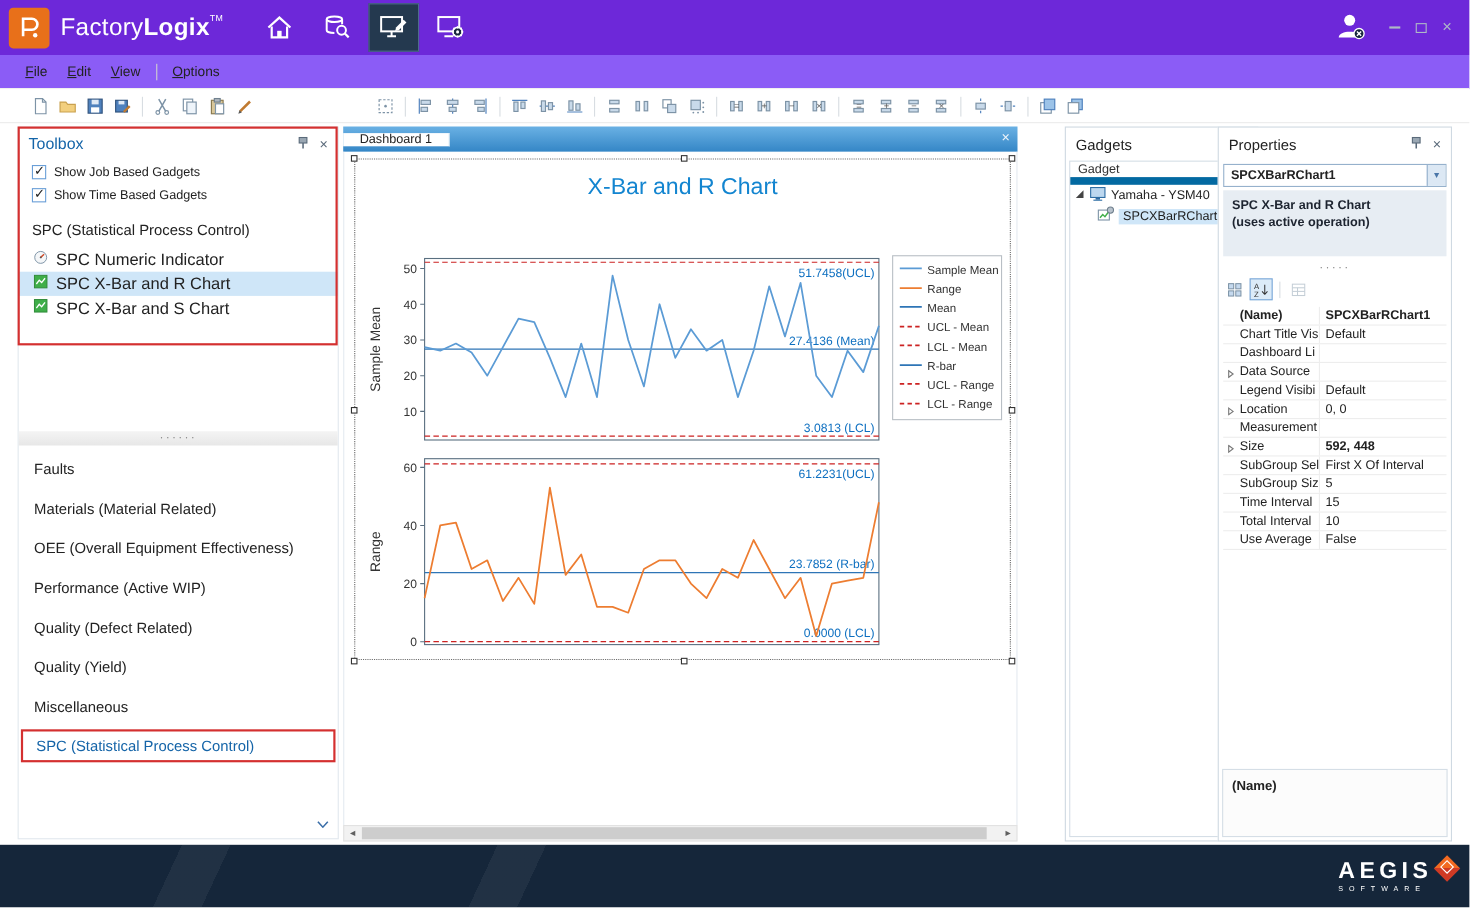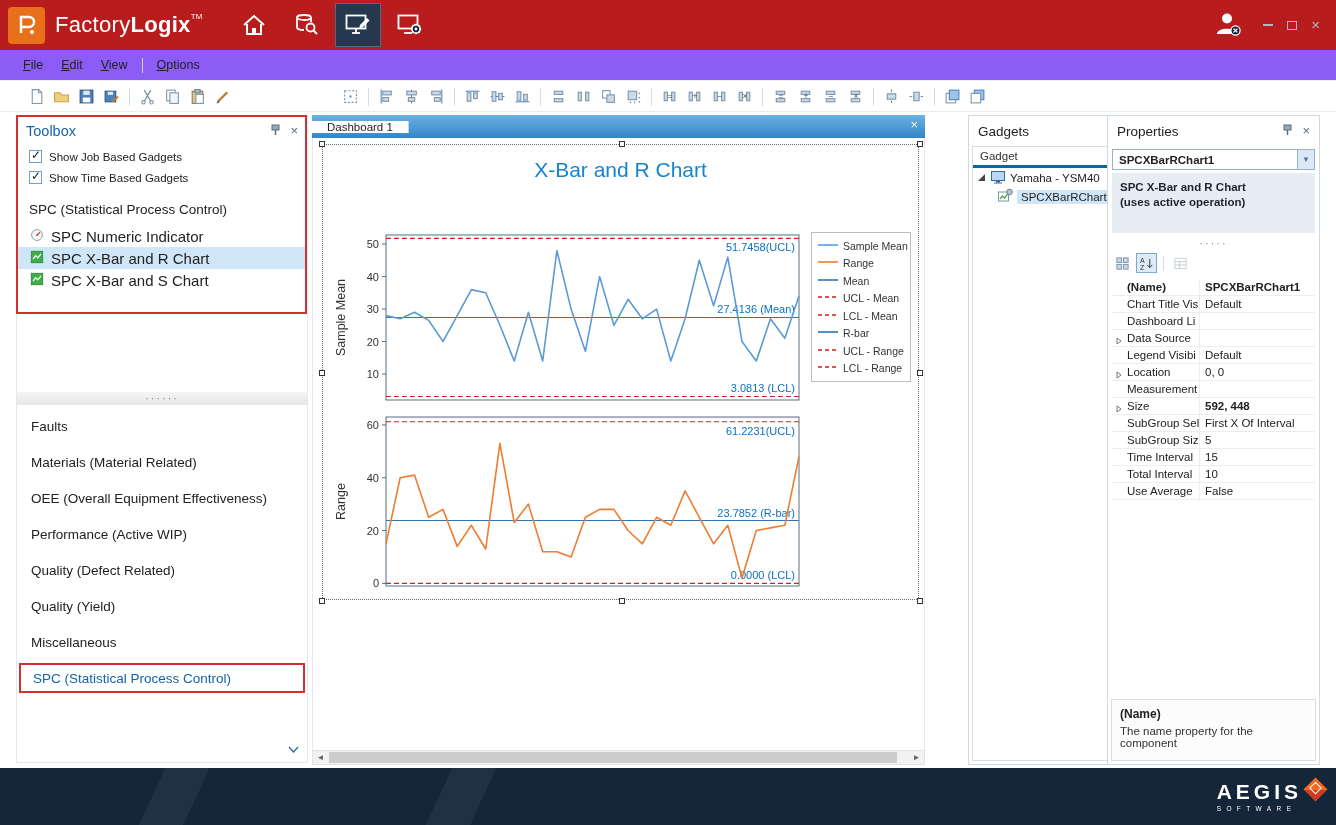--- a/index.html
+++ b/index.html
@@ -1,20 +1,20 @@
 <!DOCTYPE html>
 <html><head>
 <meta charset="utf-8">
 <style>
   * { box-sizing: border-box; margin: 0; padding: 0; }
   html,body { width:1336px; height:825px; overflow:hidden; }
   body { position:relative; background:#fff; font-family:"Liberation Sans",sans-serif; font-size:12px; color:#222; }
 
   
-  #titlebar { position:absolute; left:0; top:0; width:1336px; height:50px; background:#b91c1c; display:flex; align-items:center; }
+  #titlebar { position:absolute; left:0; top:0; width:1336px; height:50px; background:#6d28d9; display:flex; align-items:center; }
   .logo-box { width:37px; height:37px; margin-left:8px; background:#e8701a; border-radius:4px; display:flex; align-items:center; justify-content:center; }
   .brand { margin-left:10px; font-size:22px; color:#fff; letter-spacing:.3px; white-space:nowrap; }
   .brand .factory { font-weight:400; }
   .brand .logix { font-weight:700; }
   .brand sup { font-size:8px; vertical-align:top; }
   .nav { display:flex; margin-left:28px; align-items:center; height:100%; gap:6px; }
   .nav-item { width:46px; height:44px; display:flex; align-items:center; justify-content:center; border:1px solid transparent; }
   .nav-item.active { background:#24394f; border:1px solid #4e6b8e; }
   .tb-right { margin-left:auto; display:flex; align-items:center; gap:20px; margin-right:16px; }
   .win-controls { display:flex; align-items:center; gap:14px; }
@@ -69,21 +69,21 @@
   #chart2 { position:absolute; left:18px; top:272px; width:500px; height:186px; }
   #legend { position:absolute; left:498px; top:94px; width:100px; background:#fff; border:1px solid #b9bfc5; padding:4px 5px; list-style:none; }
   #legend li { display:flex; align-items:center; gap:4px; height:17.5px; font-size:10.5px; color:#333; white-space:nowrap; }
   #hscroll { position:absolute; top:635px; left:0; width:613px; height:15px; background:#f2f2f2; border:1px solid #e2e2e2; }
   .scroll-arrow { position:absolute; top:0; width:15px; height:13px; display:flex; align-items:center; justify-content:center; color:#606060; font-size:8px; }
   #scroll-thumb { position:absolute; left:16px; top:1px; width:568px; height:11px; background:#cdcdcd; }
 
   
   #gadgets-panel { position:absolute; left:929px; top:115px; width:176px; height:650px; background:#fff; border:1px solid #cfd9e2;margin-left:39px; }
   #gadgets-inner { position:absolute; left:3px; right:3px; top:30px; bottom:3px; border:1px solid #d5dee6; }
-  .col-header { height:21px; display:flex; align-items:center; padding-left:7px; font-size:11.5px; border-bottom:3px solid #0369a1; color:#333; }
+  .col-header { height:21px; display:flex; align-items:center; padding-left:7px; font-size:11.5px; border-bottom:7px solid #0369a1; color:#333; }
   .tree-row { height:19px; display:flex; align-items:center; gap:4px; font-size:11.5px; white-space:nowrap; }
   .tree-row.selected .tree-label { background:#cfe6f8; padding:1px 4px; }
   .tree-indent0 { padding-left:4px; }
   .tree-indent1 { padding-left:24px; }
 
   
   #props-panel { position:absolute; left:1107px; top:115px; width:213px; height:650px; background:#fff; border:1px solid #cfd9e2; }
   #prop-select { position:absolute; left:4px; right:4px; top:33px; height:21px; border:1px solid #96b1cc; display:flex; align-items:center; background:#fff; }
   #prop-select .sel-text { font-weight:bold; font-size:11.5px; padding-left:6px; flex:1; }
   #prop-select .sel-btn { width:17px; height:100%; background:#dce8f4; border-left:1px solid #96b1cc; display:flex; align-items:center; justify-content:center; color:#4a76a8; font-size:8px; }
@@ -728,21 +728,20 @@
         <span class="pname">Total Interval</span>
         <span class="pval">10</span>
       </div>
       <div class="prow">
         <span class="pname">Use Average</span>
         <span class="pval">False</span>
       </div>
     </div>
   <div id="prop-help">
     <div class="help-title">(Name)</div>
-    <div class="help-text">The name property for the component</div>
   </div>
 </div>
 
 <div id="footer">
   <div class="sheen"></div>
   <div class="aegis">
     <div class="aegis-name">AEGIS</div>
     <div class="aegis-sub">SOFTWARE</div>
     <div class="diamond"></div>
   </div>

